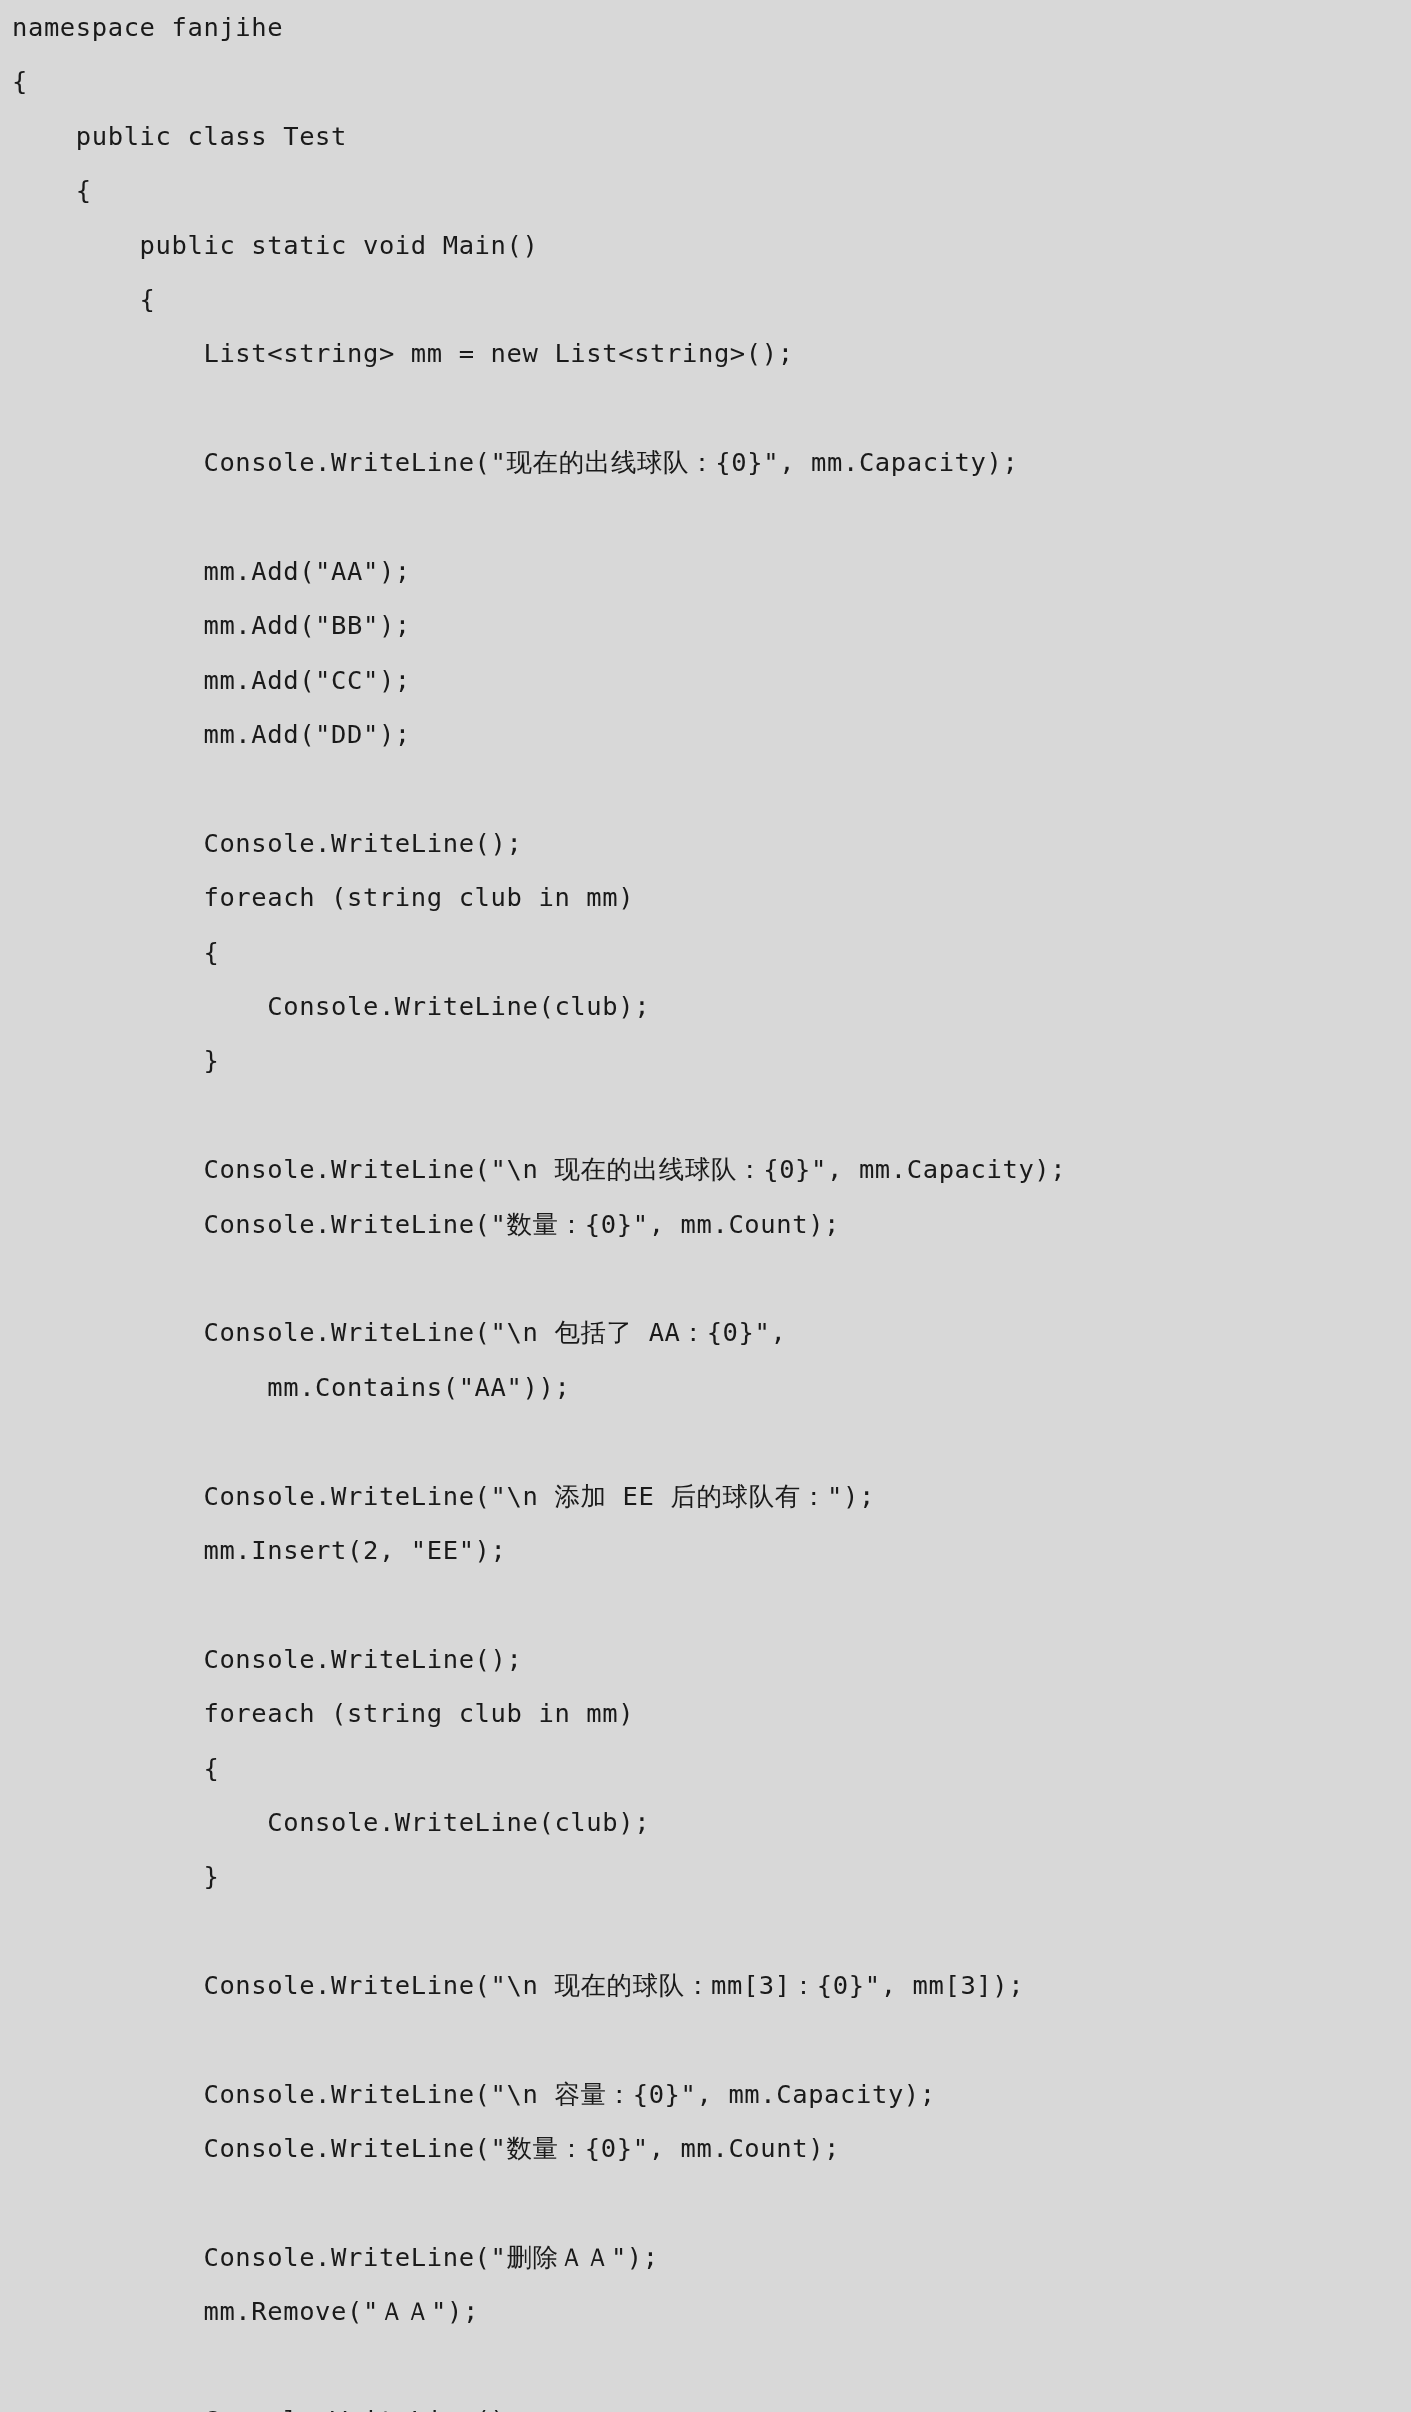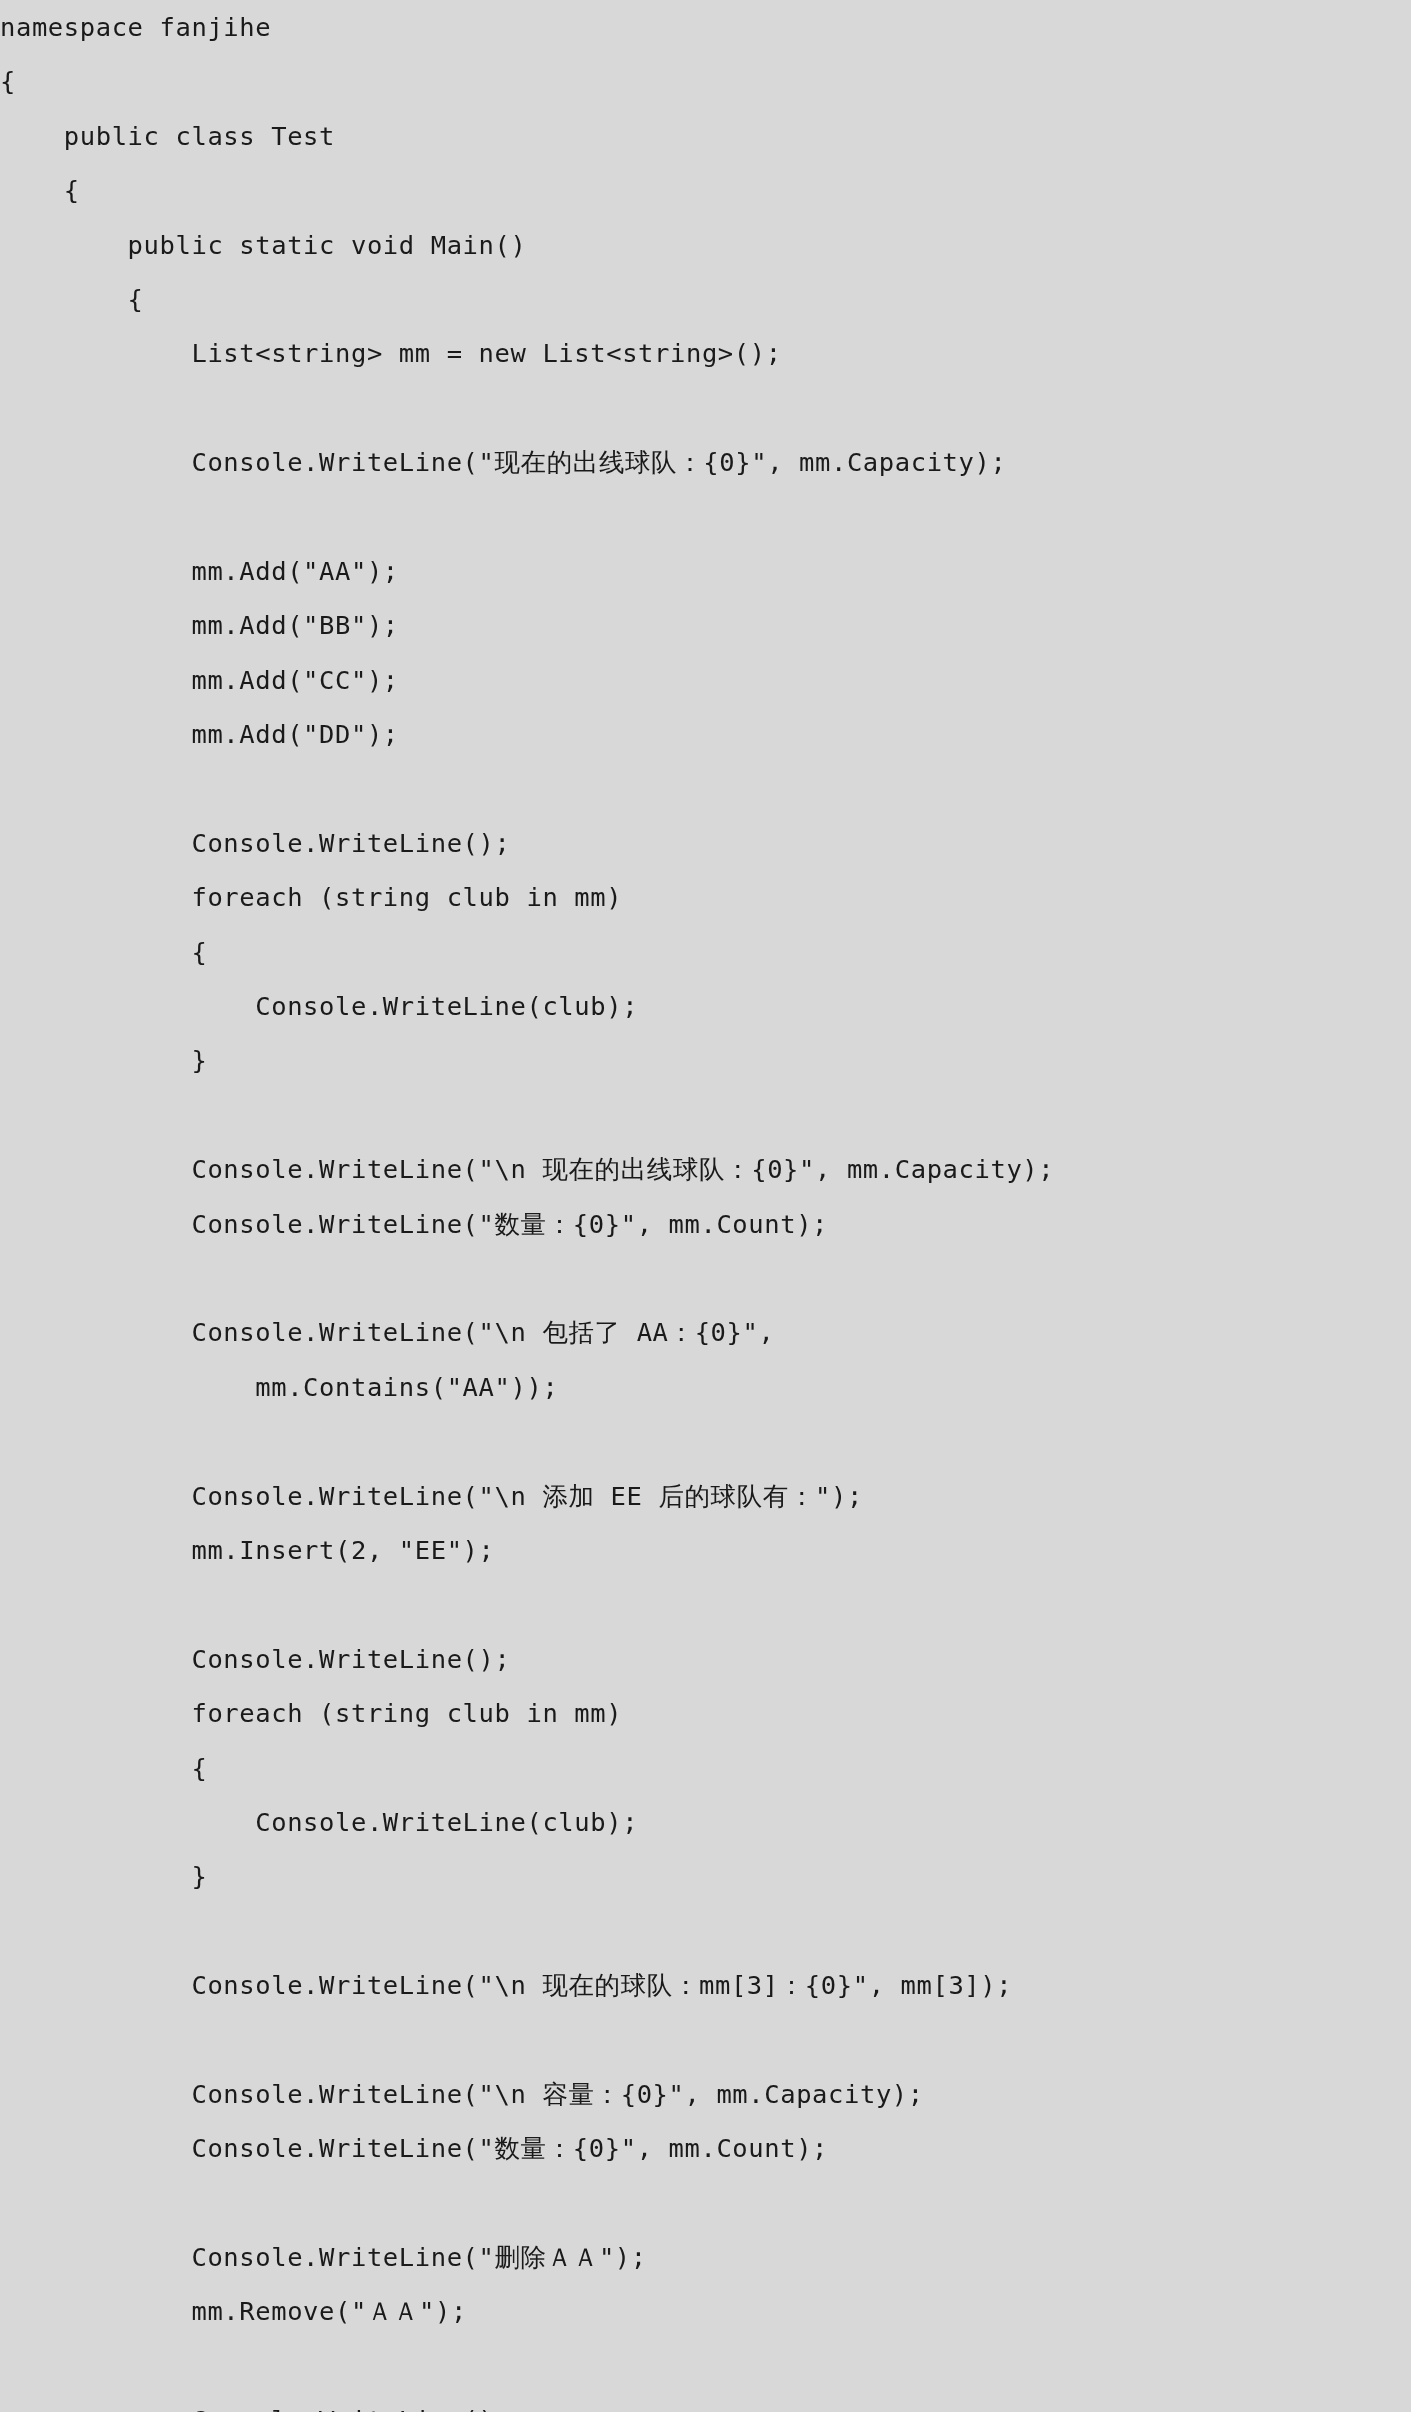--- a/index.html
+++ b/index.html
@@ -27,20 +27,21 @@
     line-height: 54.4px;
     color: #1a1a1a;
     white-space: pre;
     letter-spacing: 0.6px;
     -webkit-font-smoothing: antialiased;
   }
   .code-line {
     display: block;
     height: 54.4px;
     white-space: pre;
+    padding-left: 12px;
   }
 </style>
 </head>
 <body>
 
 <div id="code-page">
   <pre id="code-block"><span class="code-line">namespace fanjihe</span><span class="code-line">{</span><span class="code-line">    public class Test</span><span class="code-line">    {</span><span class="code-line">        public static void Main()</span><span class="code-line">        {</span><span class="code-line">            List&lt;string&gt; mm = new List&lt;string&gt;();</span><span class="code-line">&nbsp;</span><span class="code-line">            Console.WriteLine("现在的出线球队：{0}", mm.Capacity);</span><span class="code-line">&nbsp;</span><span class="code-line">            mm.Add("AA");</span><span class="code-line">            mm.Add("BB");</span><span class="code-line">            mm.Add("CC");</span><span class="code-line">            mm.Add("DD");</span><span class="code-line">&nbsp;</span><span class="code-line">            Console.WriteLine();</span><span class="code-line">            foreach (string club in mm)</span><span class="code-line">            {</span><span class="code-line">                Console.WriteLine(club);</span><span class="code-line">            }</span><span class="code-line">&nbsp;</span><span class="code-line">            Console.WriteLine("\n 现在的出线球队：{0}", mm.Capacity);</span><span class="code-line">            Console.WriteLine("数量：{0}", mm.Count);</span><span class="code-line">&nbsp;</span><span class="code-line">            Console.WriteLine("\n 包括了 AA：{0}",</span><span class="code-line">                mm.Contains("AA"));</span><span class="code-line">&nbsp;</span><span class="code-line">            Console.WriteLine("\n 添加 EE 后的球队有：");</span><span class="code-line">            mm.Insert(2, "EE");</span><span class="code-line">&nbsp;</span><span class="code-line">            Console.WriteLine();</span><span class="code-line">            foreach (string club in mm)</span><span class="code-line">            {</span><span class="code-line">                Console.WriteLine(club);</span><span class="code-line">            }</span><span class="code-line">&nbsp;</span><span class="code-line">            Console.WriteLine("\n 现在的球队：mm[3]：{0}", mm[3]);</span><span class="code-line">&nbsp;</span><span class="code-line">            Console.WriteLine("\n 容量：{0}", mm.Capacity);</span><span class="code-line">            Console.WriteLine("数量：{0}", mm.Count);</span><span class="code-line">&nbsp;</span><span class="code-line">            Console.WriteLine("删除ＡＡ");</span><span class="code-line">            mm.Remove("ＡＡ");</span><span class="code-line">&nbsp;</span><span class="code-line">            Console.WriteLine();</span></pre>
 </div>
 
 </body></html>

